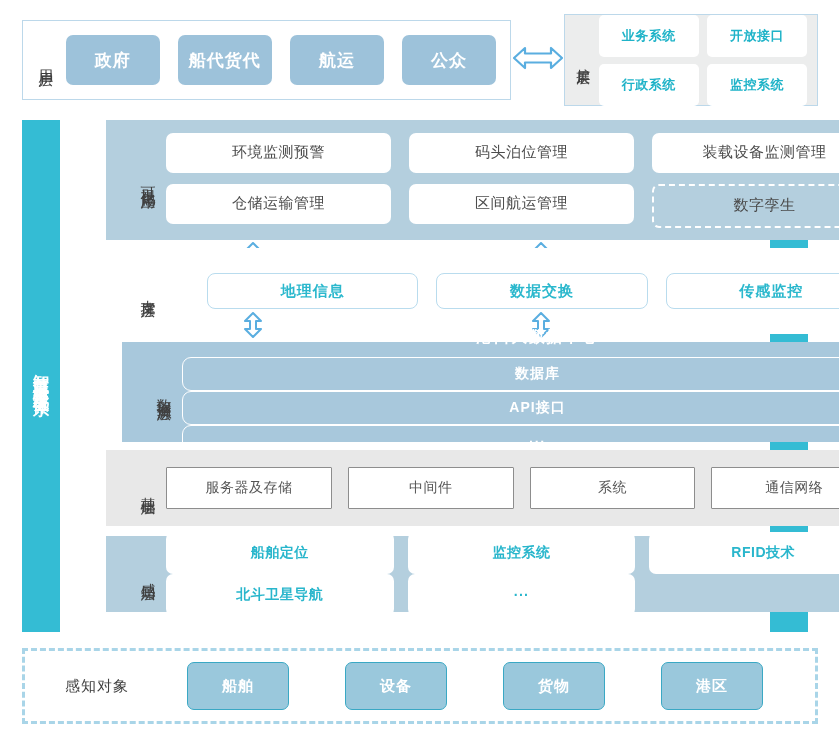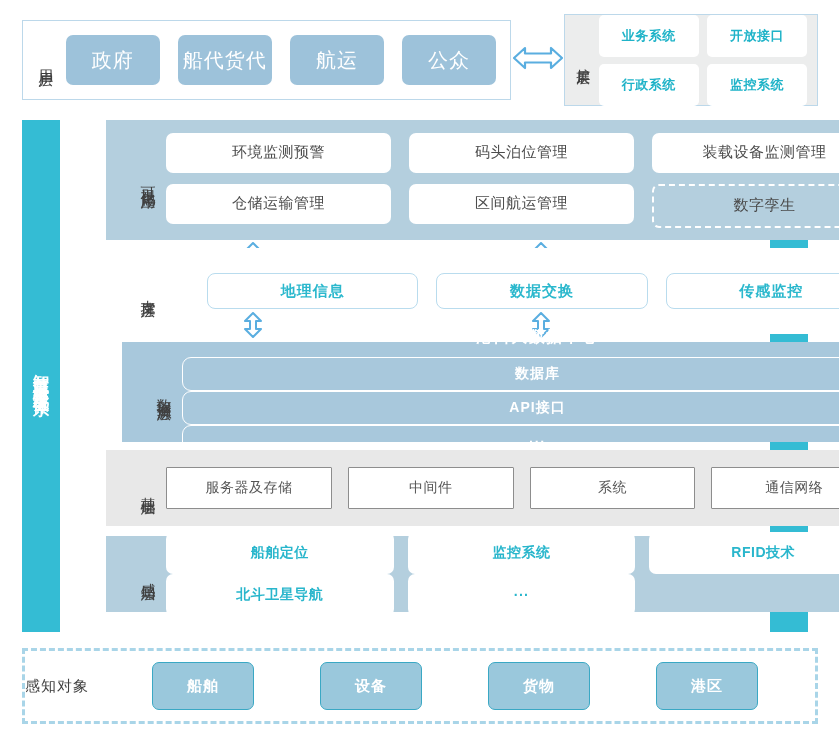--- a/index.html
+++ b/index.html
@@ -26,21 +26,21 @@
   #top-row{position:absolute;left:0;top:0;width:839px;height:112px;}
   #user-layer{
     position:absolute;left:22px;top:20px;width:487px;height:78px;
     border:1.5px solid #bcd8ea;background:#ffffff;
     display:flex;align-items:center;
   }
   #user-layer .vert-label{margin-left:14px;margin-right:12px;}
   #user-boxes{display:flex;flex:1;justify-content:space-between;padding:0 14px 0 0;}
   .user-box{
     width:94px;height:50px;border-radius:7px;background:#9dc2da;
-    color:#ffffff;font-weight:normal;font-size:20px;
+    color:#ffffff;font-weight:bold;font-size:17px;
     display:flex;align-items:center;justify-content:center;
     letter-spacing:1px;
   }
   #hsplit-arrow{position:absolute;left:512px;top:44px;width:52px;height:28px;}
   #ext-layer{
     position:absolute;left:564px;top:14px;width:252px;height:90px;
     border:1.5px solid #bcd8ea;background:#eceded;
     display:flex;align-items:center;
   }
   #ext-layer .vert-label{margin-left:10px;margin-right:8px;font-size:14px;}
@@ -125,21 +125,21 @@
   
   .varrow{position:absolute;width:22px;height:26px;}
 
   
   #sense-obj{
     position:absolute;left:22px;top:648px;width:790px;height:70px;
     border:3px dashed #a9d5e8;
     display:flex;align-items:center;
   }
   #sense-obj-label{
-    margin-right:30px;font-size:15px;color:#3f3f3f;
+    margin-left:40px;margin-right:30px;font-size:15px;color:#3f3f3f;
     letter-spacing:1px;white-space:nowrap;
   }
   #sense-obj-boxes{flex:1;display:flex;justify-content:space-around;padding-right:24px;}
   .obj-box{
     width:100px;height:46px;border-radius:7px;
     background:#9ac8dc;border:1.5px solid #3aa8c4;
     color:#ffffff;font-weight:bold;font-size:15px;
     display:flex;align-items:center;justify-content:center;letter-spacing:1px;
   }
 </style>

